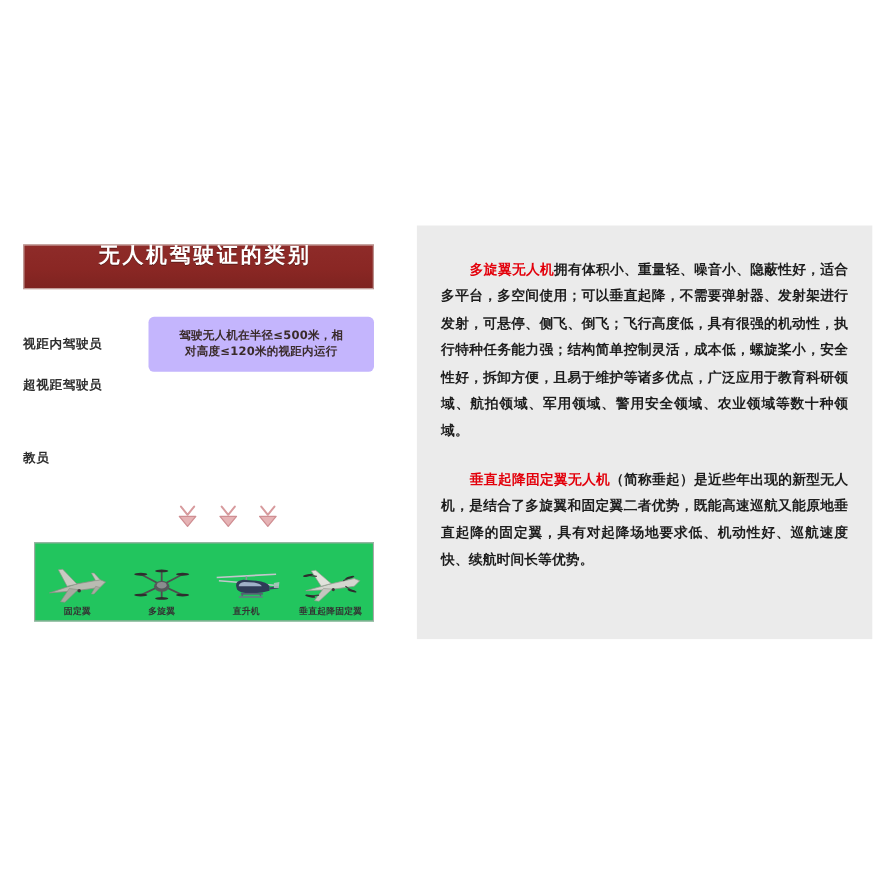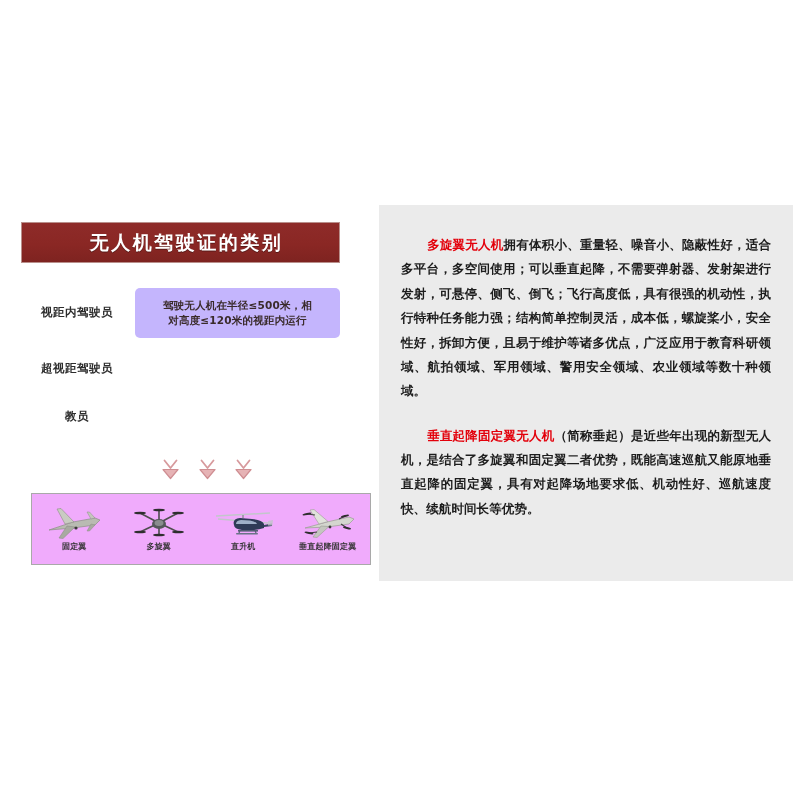--- a/index.html
+++ b/index.html
@@ -18,44 +18,43 @@
     left:21px;top:205px;width:330px;height:376px;
   }
 
   
   #title-banner{
     position:absolute;left:0;top:17px;
     width:319px;height:41px;
     background:linear-gradient(180deg,#8e2b29 0%,#8a2724 55%,#7e2320 100%);
     border:1px solid #b98f8b;
     box-sizing:border-box;
-    display:flex;align-items:center;justify-content:center;
+    display:flex;align-items:flex-start;justify-content:center;
   }
   #title-banner .banner-text{
     color:#ffffff;
     font-size:19px;
     font-weight:bold;
     letter-spacing:2.5px;
     line-height:1;
     text-shadow:0 1px 0 rgba(0,0,0,.35);
     padding-left:12px;
   }
 
   
   .cat-row{
     position:absolute;left:0;width:319px;height:50px;
     display:flex;align-items:center;
   }
   .cat-row.r1{top:83px;}
-  .cat-row.r2{top:139px;font-family:Liberation Mono, monospace;}
+  .cat-row.r2{top:122px;font-family:Liberation Mono, monospace;}
   .cat-row.r3{top:187px;}
 
   .cat-label{
     width:112px;
-    text-align:center;
     font-size:11.5px;
     color:#2d2d2d;
     font-weight:bold;
     letter-spacing:.5px;
     line-height:1.2;
     flex:0 0 112px;
   }
   .cat-box{
     flex:1 1 auto;
     margin-left:2px;
@@ -80,25 +79,25 @@
   #arrows{
     position:absolute;left:141px;top:253px;
     width:90px;height:22px;
     display:flex;justify-content:space-between;align-items:center;
   }
   .arrow-glyph{display:block;}
 
   
   #aircraft-box{
     position:absolute;left:10px;top:288px;
-    width:340px;height:72px;
+    width:309px;height:72px;
     border:1px solid #a9a9a9;
-    background:#f0abfc;
-    box-sizing:border-box;
-    display:flex;align-items:center;
+    background:#22c55e;
+    box-sizing:border-box;
+    display:flex;align-items:flex-end;
   }
   .aircraft-item{
     flex:1 1 0;
     display:flex;flex-direction:column;
     align-items:center;justify-content:flex-end;
     padding-bottom:4px;
   }
   .aircraft-art{
     flex:1 1 auto;
     display:flex;align-items:center;justify-content:center;

